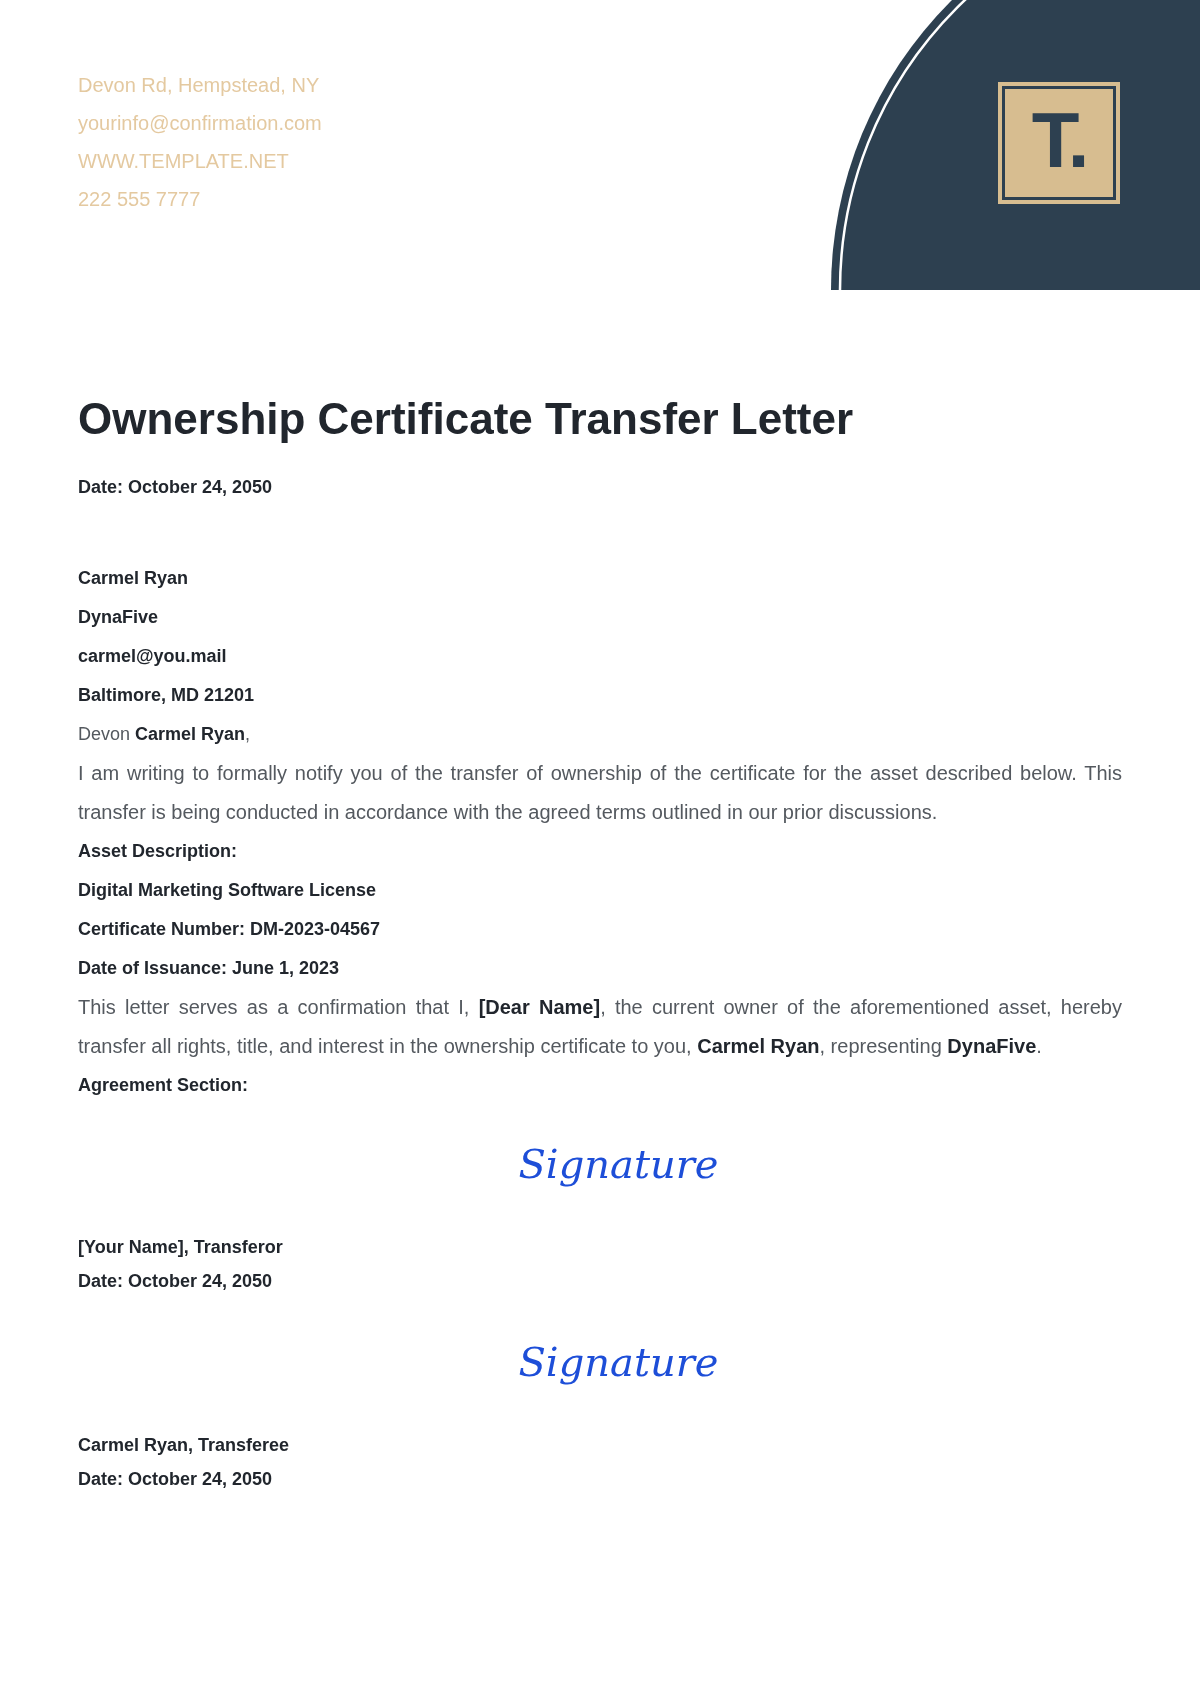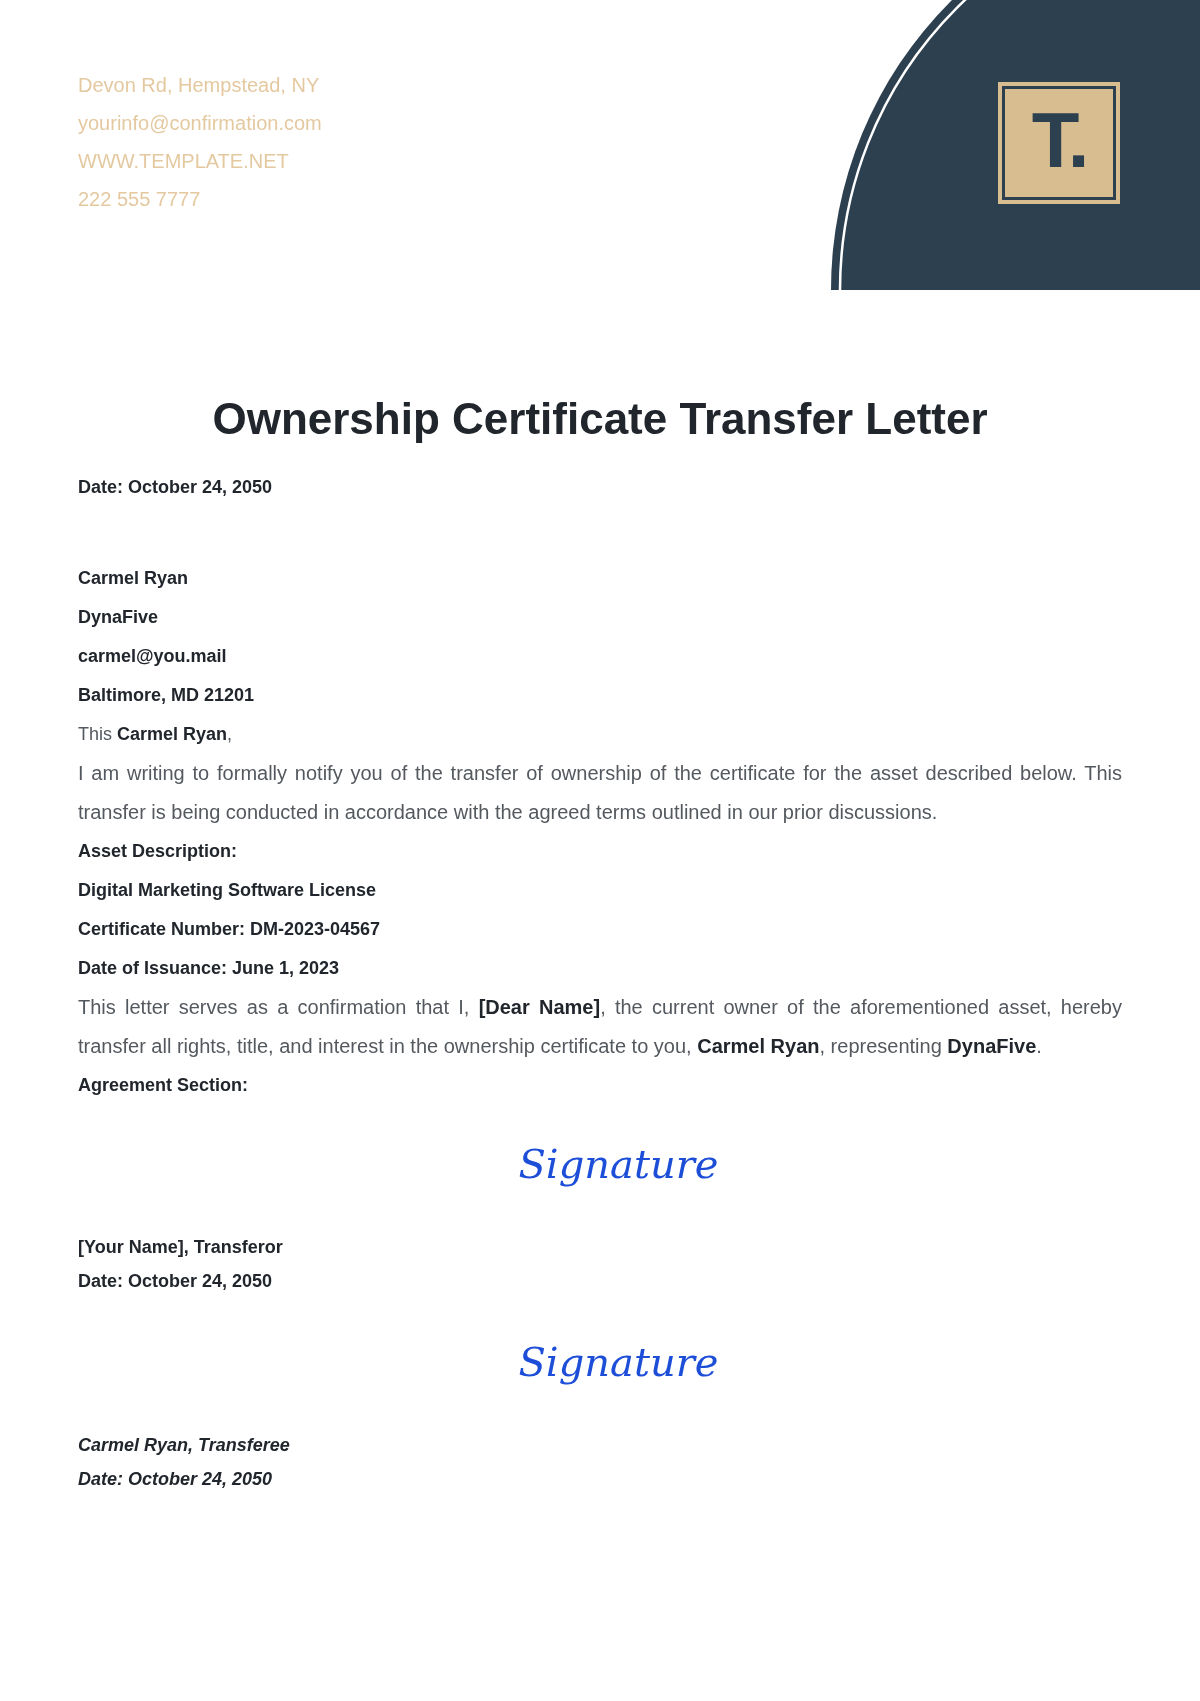--- a/index.html
+++ b/index.html
@@ -29,39 +29,39 @@
     position:absolute; inset:4px; border:3px solid var(--navy);
     display:flex; align-items:center; justify-content:center;
   }
   .logo-t{
     font-size:78px; font-weight:800; color:var(--navy);
     letter-spacing:-3px; line-height:1; padding-bottom:6px;
   }
   
   .content{padding:0 78px;}
   .title{
-    margin-top:105px; text-align:center;
+    margin-top:105px; text-align:left;
     font-size:44px; line-height:48px; font-weight:700; color:var(--heading);
   }
   .line{font-size:18px; line-height:39px;}
   .b{font-weight:700; color:var(--heading);}
   .date-top{margin-top:25px;}
   .recipient{margin-top:52px;}
   .para{font-size:20px; line-height:39px; text-align:justify; color:var(--body);}
   .para .b{color:var(--heading);}
   .agreement-para{margin-top:13px;}
   
   .sig-script{
     font-family:"DejaVu Serif", serif; font-style:italic; font-weight:400;
     font-size:40px; line-height:56px; color:#1d4ed8; margin-left:37px;text-align:center;
   }
   .sig1-script{margin-top:31px;}
   .sig1-labels{margin-top:38px;}
   .sig2-script{margin-top:36px;}
-  .sig2-labels{margin-top:38px;font-style:italic;}
+  .sig2-labels{margin-top:38px;}
   .sig-line{font-size:18px; line-height:34px; font-weight:700; color:var(--heading);}
 </style>
 </head>
 <body>
 
 <div class="page">
 
   <header class="letterhead">
     <svg class="corner-svg" width="1200" height="290" viewBox="0 0 1200 290">
       <circle class="corner-main" cx="1239" cy="290" r="408"></circle>
@@ -88,21 +88,21 @@
 
     <p class="line b date-top">Date: October 24, 2050</p>
 
     <div class="recipient">
       <div class="line b">Carmel Ryan</div>
       <div class="line b">DynaFive</div>
       <div class="line b">carmel@you.mail</div>
       <div class="line b">Baltimore, MD 21201</div>
     </div>
 
-    <p class="line"><span>This </span><span class="b">Carmel Ryan</span><span>,</span></p>
+    <p class="line"><span>Devon </span><span class="b">Carmel Ryan</span><span>,</span></p>
 
     <p class="para">I am writing to formally notify you of the transfer of ownership of the certificate for the asset described below. This transfer is being conducted in accordance with the agreed terms outlined in our prior discussions.</p>
 
     <p class="line b">Asset Description:</p>
     <p class="line b">Digital Marketing Software License</p>
     <p class="line b">Certificate Number: DM-2023-04567</p>
     <p class="line b">Date of Issuance: June 1, 2023</p>
 
     <p class="para"><span>This letter serves as a confirmation that I, </span><span class="b">[Dear Name]</span><span>, the current owner of the aforementioned asset, hereby transfer all rights, title, and interest in the ownership certificate to you, </span><span class="b">Carmel Ryan</span><span>, representing </span><span class="b">DynaFive</span><span>.</span></p>
 

